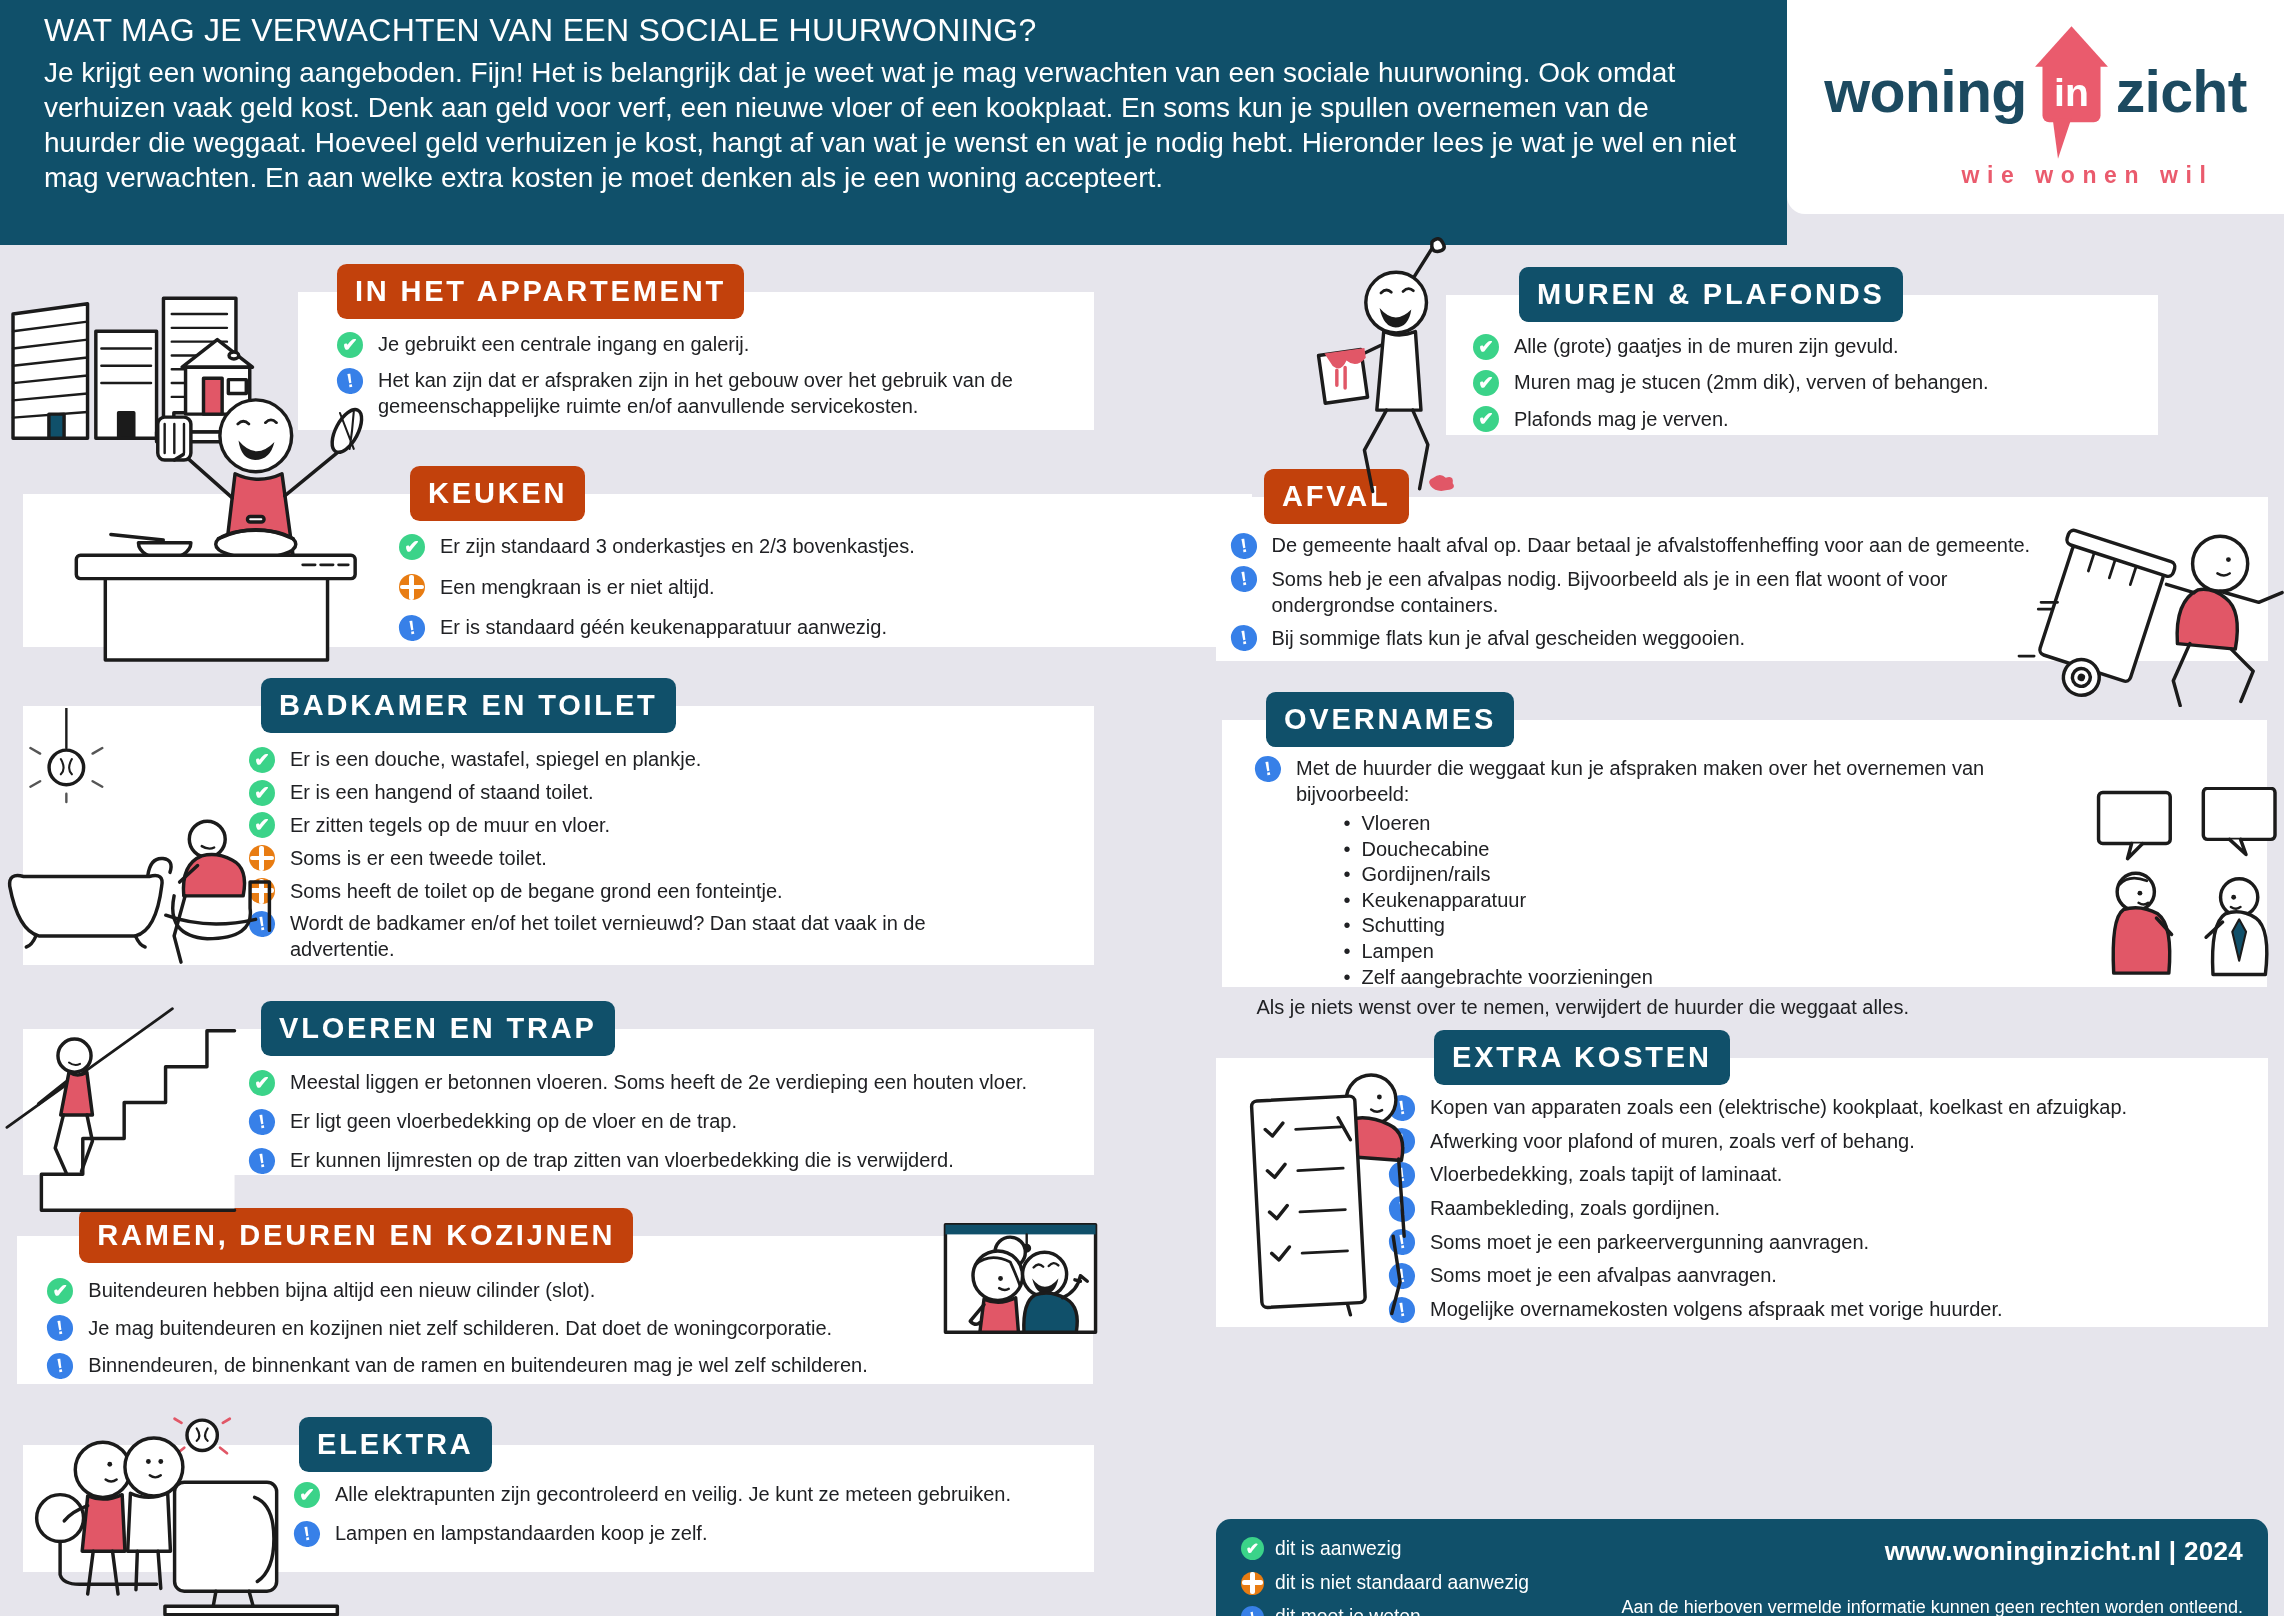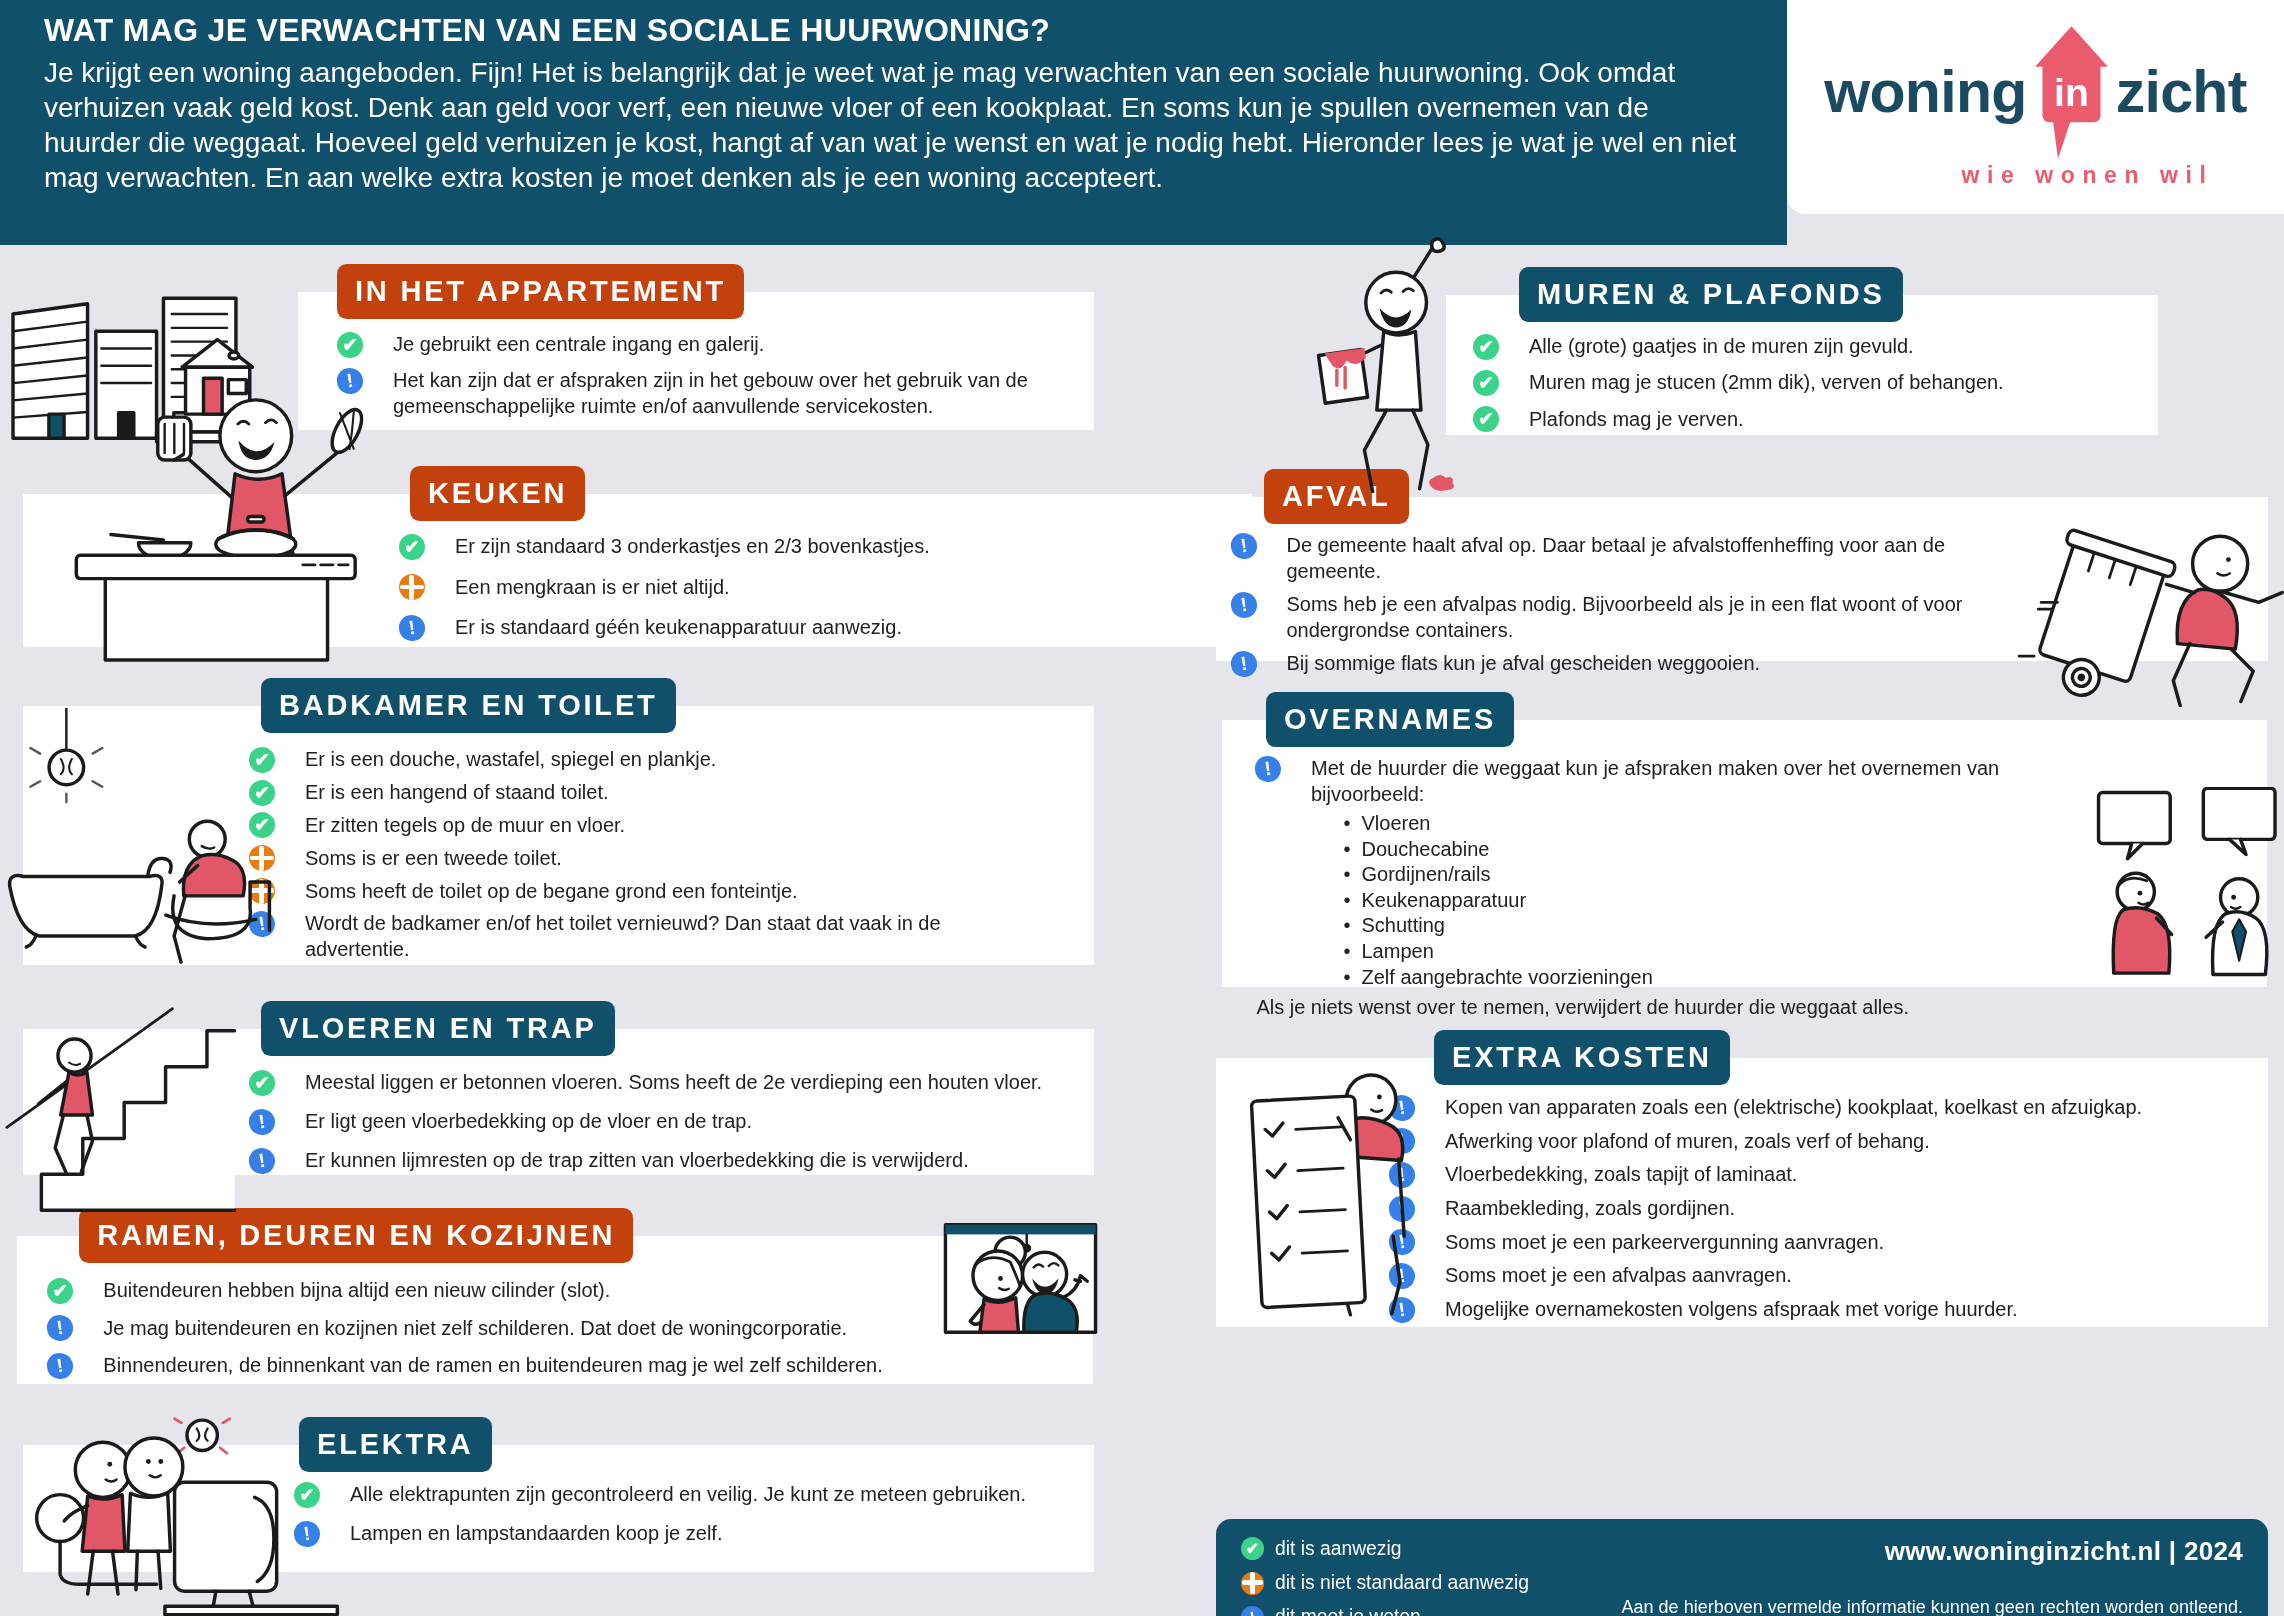--- a/index.html
+++ b/index.html
@@ -1,34 +1,34 @@
 <!DOCTYPE html>
 <html style="font-size:11px"><head>
 <meta charset="utf-8">
 <style>
   html,body{margin:0;padding:0}
   #page{position:relative;width:2284px;height:1616px;background:#e6e5ec;overflow:hidden;
         font-family:"Liberation Sans",sans-serif;color:#202124}
   
   .header{position:absolute;left:0;top:0;width:1787px;height:245px;background:#10506a;color:#fff}
-  .header h1{position:absolute;left:44px;top:12.4px;margin:0;font-size:32px;font-weight:700;letter-spacing:0.3px}
+  .header h1{position:absolute;left:44px;top:12.4px;margin:0;font-size:32px;font-weight:400;letter-spacing:0.3px}
   .header p{position:absolute;left:44px;top:55px;margin:0;width:1692px;font-size:28px;line-height:35px;font-weight:400}
   .logo-panel{position:absolute;left:1787px;top:0;width:497px;height:214px;background:#fff;border-radius:0 0 0 18px;
               display:flex;flex-direction:column;align-items:center;justify-content:center}
   .logo-row{display:flex;align-items:center;gap:4.1px}
   .logo-word{font-size:59px;font-weight:800;color:#1c4a60;letter-spacing:-0.7px}
   .logo-tag{margin-top:2.8px;margin-left:104px;font-size:23px;font-weight:600;color:#ea5b6d;letter-spacing:7.6px}
   
   .card{position:absolute;background:#fff}
   .badge{position:absolute;top:-28px;height:55px;line-height:55px;padding:0 18px;border-radius:9.7px;color:#fff;
          font-weight:700;font-size:29px;letter-spacing:2.8px;white-space:nowrap}
   .badge.red{background:#c2410c}
   .badge.teal{background:#10506a}
   .items{position:absolute;inset:0}
-  .item{display:flex;align-items:flex-start;gap:30px}
+  .item{display:flex;align-items:flex-start;gap:15px}
   .txt{font-size:20px;line-height:26px}
   
   .ic{width:26px;height:26px;border-radius:50%;flex:0 0 26px;position:relative;margin-top:0.7px}
   .ic-check{background:#3bd389}
   .ic-check::after{content:"✔";position:absolute;inset:0;display:flex;align-items:center;justify-content:center;
                    color:#fff;font-weight:700;font-size:18.6px}
   .ic-plus{background:#e87c12}
   .ic-plus::before{content:"";position:absolute;left:0.7px;right:0.7px;top:50%;height:4.8px;margin-top:-2.8px;background:#fff;border-radius:2.1px}
   .ic-plus::after{content:"";position:absolute;top:0.7px;bottom:0.7px;left:50%;width:4.8px;margin-left:-2.8px;background:#fff;border-radius:2.1px}
   .ic-info{background:#3780e8;transform:rotate(-9deg);border-radius:48% 52% 50% 50%}

